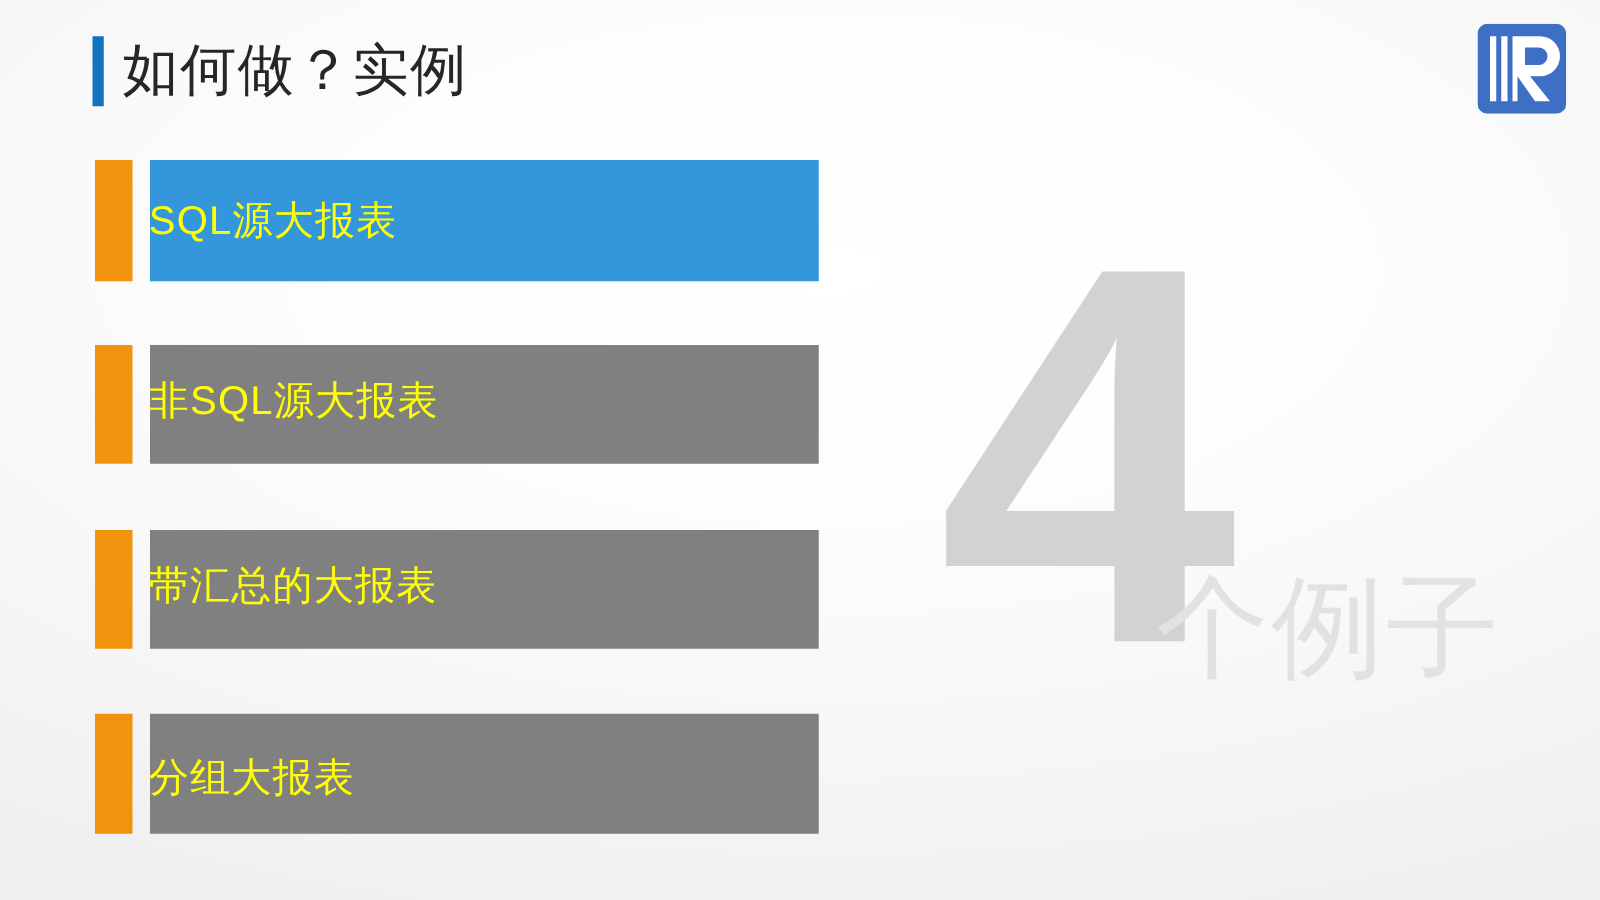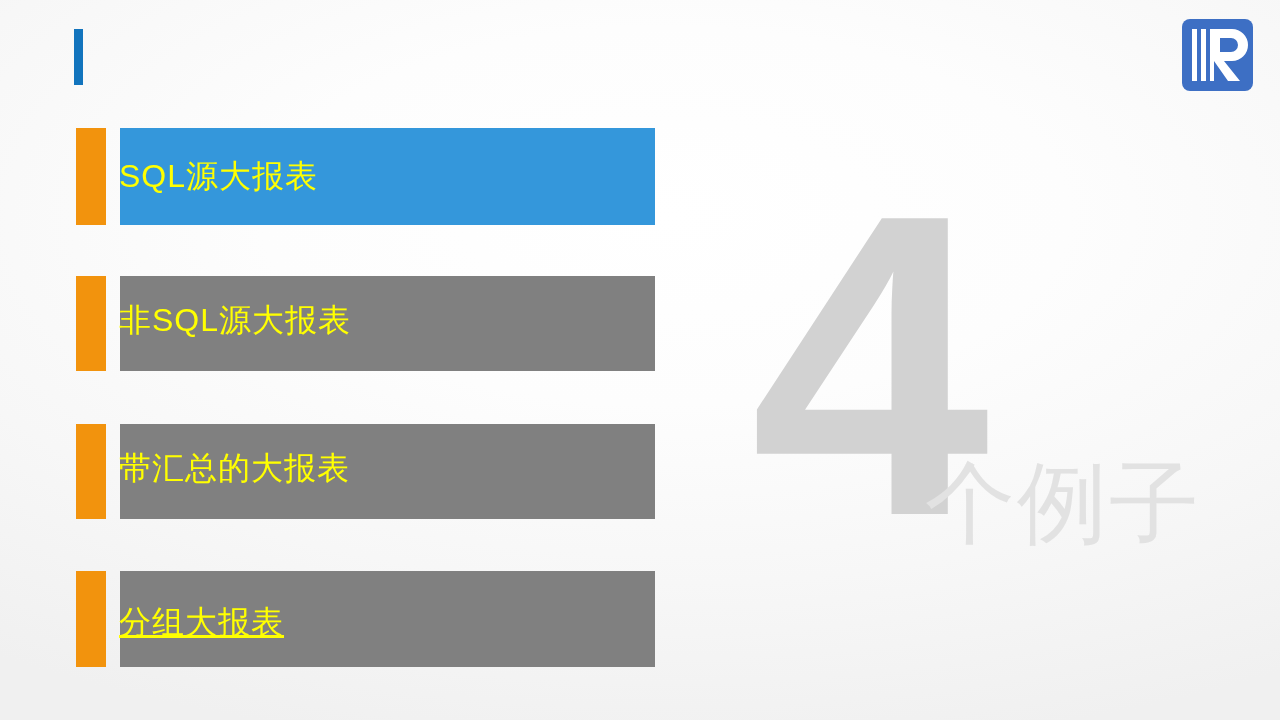--- a/index.html
+++ b/index.html
@@ -142,34 +142,35 @@
 
   .item-1 { top: 128px; }
   .item-2 { top: 276px; }
   .item-3 { top: 424px; }
   .item-4 { top: 571px; }
   .item-1 .item-bar { height: 97px; }
   .item-1 .item-tab { height: 97px; }
   .item-1 .item-label { height: 97px; }
   .item-4 .item-bar { height: 96px; }
   .item-4 .item-tab { height: 96px; }
-  .item-4 .item-label { height: 104px; text-decoration: underline; }
+  .item-4 .item-label { height: 104px; }
 </style>
 </head>
 <body>
 
 <div class="slide">
 
   <div class="watermark">
     <div class="wm-number">4</div>
     <div class="wm-label">个例子</div>
   </div>
 
   <div class="title-row">
     <div class="title-accent"></div>
+    <div class="title-text">如何做？实例</div>
   </div>
 
   <div class="logo">
     <svg width="71" height="72" viewBox="0 0 71 72" xmlns="http://www.w3.org/2000/svg">
       <rect x="0" y="0" width="71" height="72" rx="8" ry="8" fill="#3d6fc4"></rect>
       <rect x="10" y="10" width="5" height="52" fill="#ffffff"></rect>
       <rect x="19" y="10" width="5" height="52" fill="#ffffff"></rect>
       <path d="M28 10 H50 A16 16 0 0 1 50 42 H42 L58 62 H46 L32 42 V62 H28 Z
                M38 19 V33 H49 A7 7 0 0 0 49 19 Z" fill="#ffffff"></path>
     </svg>

